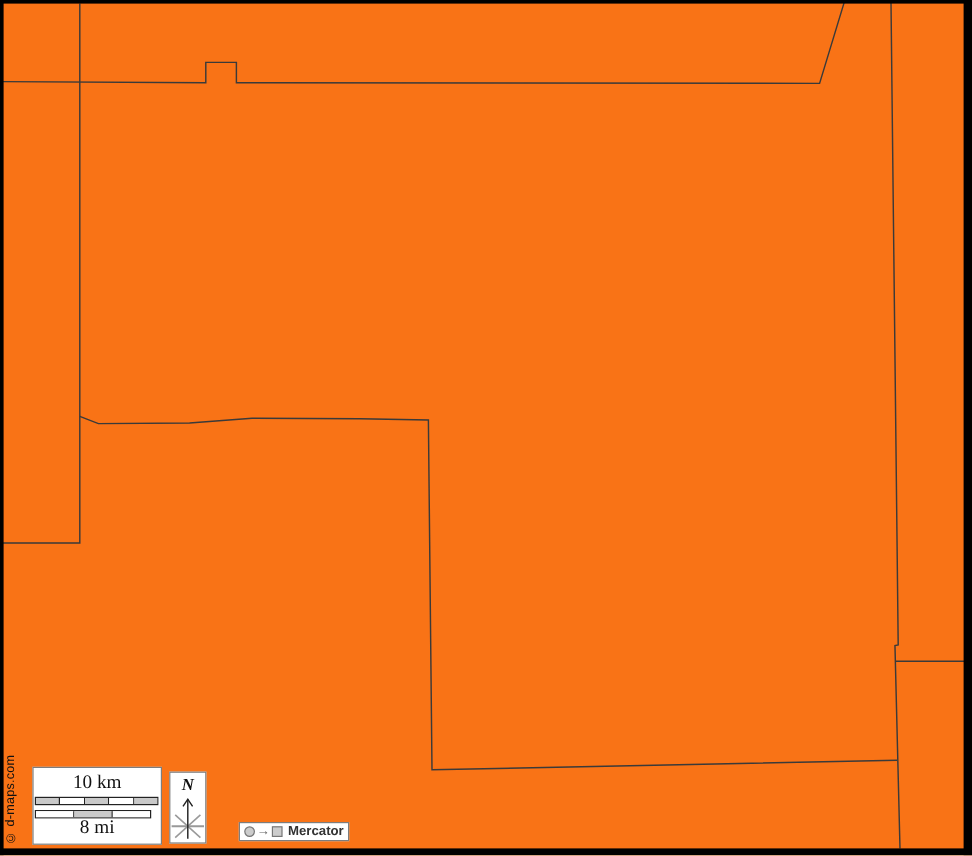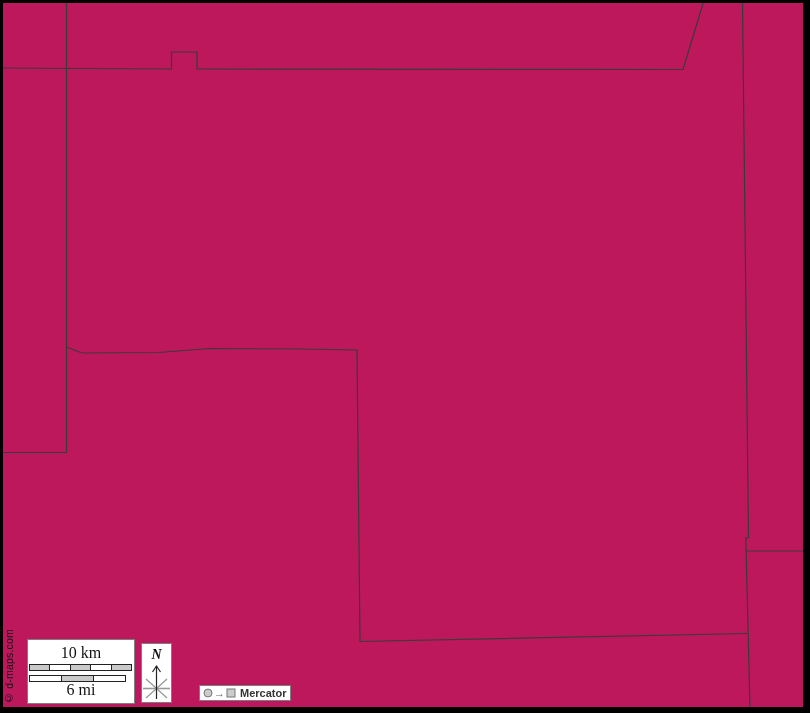--- a/index.html
+++ b/index.html
@@ -1,18 +1,18 @@
 <!DOCTYPE html>
 <html><head>
 <meta charset="utf-8">
 <style>
   html,body { margin:0; padding:0; background:#ffffff; }
   #stage {
     position:relative; width:810px; height:713px;
-    background:#be185d; overflow:hidden;
+    background:#f97316; overflow:hidden;
     font-family:"Liberation Sans", sans-serif;
   }
   
   .frame { position:absolute; background:#000000; }
   #frame-top    { left:0; top:0; width:810px; height:3px; }
   #frame-left   { left:0; top:0; width:3px; height:713px; }
   #frame-bottom { left:0; top:707px; width:810px; height:6px; }
   #frame-right  { left:803px; top:0; width:7px; height:713px; }
 
   #map-outline-svg { position:absolute; left:0; top:0; }
@@ -93,21 +93,21 @@
         <span class="seg" style="background: rgb(255, 255, 255);"></span>
         <span class="seg" style="background: rgb(201, 201, 201);"></span>
         <span class="seg" style="background: rgb(255, 255, 255);"></span>
         <span class="seg" style="background: rgb(201, 201, 201);"></span>
       </div>
     <div class="scale-bar" id="mi-bar">
         <span class="seg" style="background: rgb(255, 255, 255);"></span>
         <span class="seg" style="background: rgb(201, 201, 201);"></span>
         <span class="seg" style="background: rgb(255, 255, 255);"></span>
       </div>
-    <div class="scale-label" id="mi-label">6 mi</div>
+    <div class="scale-label" id="mi-label">8 mi</div>
   </div>
 
   <div id="north-box">
     <div id="north-label">N</div>
     <svg id="north-arrow-svg" width="29" height="38" viewBox="0 0 29 38">
       <line x1="1" y1="24.5" x2="28" y2="24.5" stroke="#999999" stroke-width="1.6"></line>
       <line x1="4" y1="15" x2="25" y2="34" stroke="#999999" stroke-width="1.3"></line>
       <line x1="4" y1="34" x2="25" y2="15" stroke="#999999" stroke-width="1.3"></line>
       <line x1="14.5" y1="2" x2="14.5" y2="35" stroke="#222222" stroke-width="1.2"></line>
       <polyline points="10.5,8 14.5,2 18.5,8" fill="none" stroke="#222222" stroke-width="1.2"></polyline>

